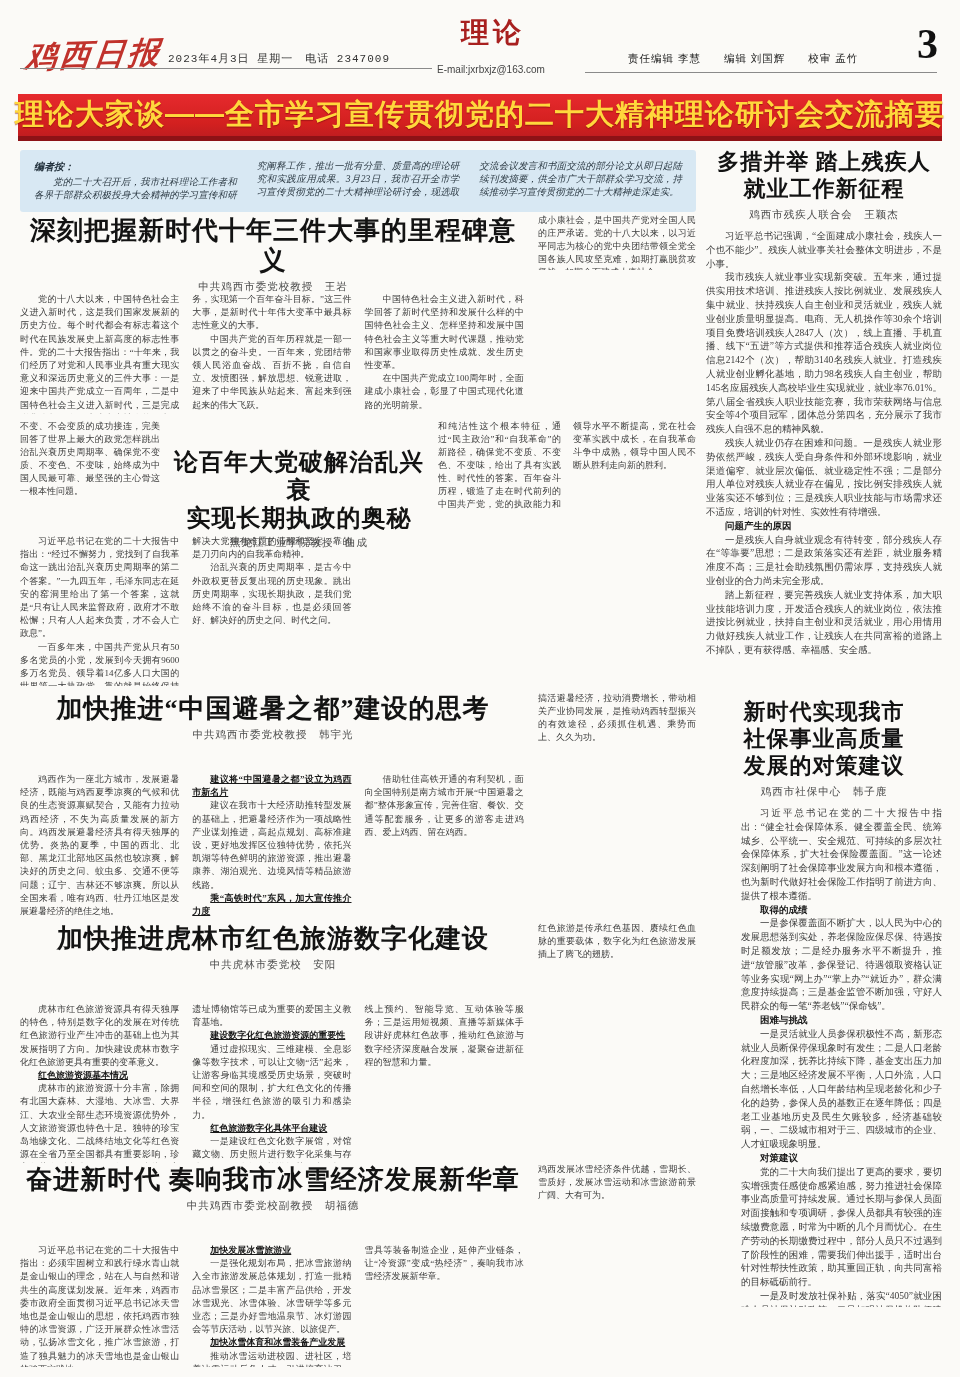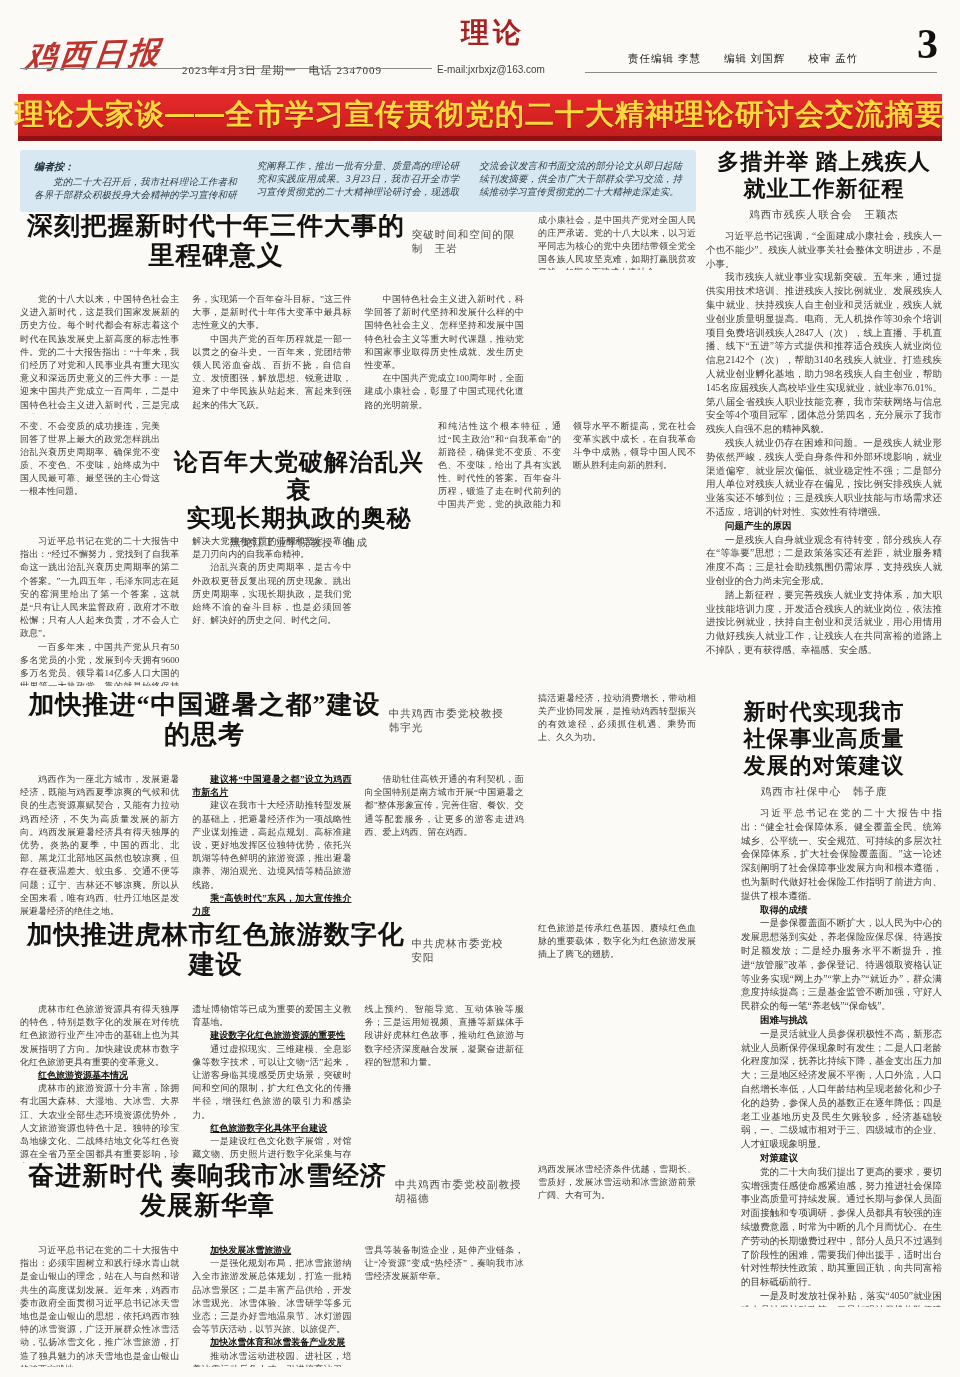--- a/index.html
+++ b/index.html
@@ -3,21 +3,21 @@
 <meta charset="utf-8">
 <style>
   html,body{margin:0;padding:0;}
   body{background:#e8e6e2;font-family:"Liberation Serif","DejaVu Serif",serif;}
   #page{position:relative;width:960px;height:1377px;background:#fbfaf7;margin:0 auto;overflow:hidden;color:#2f2f2f;}
 
   
   #masthead{position:absolute;left:0;top:0;width:960px;height:92px;}
   .logo{position:absolute;left:26px;top:34px;font-size:31px;font-weight:bold;font-style:italic;
         color:#c0322c;letter-spacing:3px;transform:skewX(-8deg) rotate(-2deg);font-family:"DejaVu Serif",serif;}
-  .dateline{position:absolute;left:182px;top:51px;font-size:11px;color:#333;letter-spacing:1px;font-family:Liberation Serif, serif;margin-top:12px;}
+  .dateline{position:absolute;left:168px;top:51px;font-size:11px;color:#333;letter-spacing:1px;font-family:Liberation Mono, monospace;}
   .section-title{position:absolute;left:461px;top:14px;font-size:28px;font-weight:bold;color:#a8201f;letter-spacing:4px;font-family:Liberation Mono, monospace;}
   .email{position:absolute;left:437px;top:64px;font-size:10px;color:#444;font-family:"Liberation Sans",sans-serif;}
   .editors{position:absolute;left:628px;top:52px;font-size:10.5px;color:#222;letter-spacing:1px;font-family:"Liberation Sans",sans-serif;}
   .pageno{position:absolute;right:22px;top:20px;font-size:42px;font-weight:bold;color:#111;}
   .rule-left{position:absolute;left:20px;top:68px;width:412px;height:0;border-top:1px solid #8a8a8a;}
   .rule-right{position:absolute;left:585px;top:72px;width:352px;height:0;border-top:1px solid #8a8a8a;}
 
   
   #banner{position:absolute;left:18px;top:94px;width:924px;height:42px;
           background:linear-gradient(180deg,#e62a2e 0%,#d3201f 70%,#c11d20 100%);
@@ -32,21 +32,21 @@
   .note-label{display:block;font-weight:bold;font-style:italic;font-size:10px;color:#25343f;margin-bottom:2px;}
   .note-text{display:block;font-size:9.5px;line-height:13px;font-style:italic;color:#2c3a44;
              text-align:justify;text-indent:2em;}
 
   
   #left-stack{position:absolute;left:20px;top:214px;width:676px;}
   #right-stack{position:absolute;left:706px;top:142px;width:236px;}
 
   .art{overflow:hidden;}
   .art-top{display:flex;gap:12px;}
-  .art-headblock{flex:1;display:flex;align-items:center;justify-content:flex-start;}
+  .art-headblock{flex:1;display:flex;flex-direction:column;align-items:center;justify-content:flex-start;}
   .art-title{margin:2px 0 4px 0;font-size:26px;line-height:30px;font-weight:bold;color:#131313;
              letter-spacing:1px;text-align:center;white-space:pre-line;}
   .art-byline{font-size:10.5px;color:#4a4a4a;letter-spacing:1px;font-family:"Liberation Sans",sans-serif;}
   .art-side{width:158px;font-size:9px;line-height:13px;text-align:justify;color:#3b3b3b;overflow:hidden;}
   .art-body{column-gap:13px;column-fill:auto;overflow:hidden;font-size:9px;line-height:13.2px;
             text-align:justify;color:#3b3b3b;margin-top:23px;}
   .cols4{column-count:4;}
   .art-body p{margin:0;text-indent:2em;}
   .art-body p.subhead{font-weight:bold;color:#191919;text-decoration:underline;}
 
@@ -100,21 +100,21 @@
     <span class="note-label">编者按：</span>
     <span class="note-text">党的二十大召开后，我市社科理论工作者和各界干部群众积极投身大会精神的学习宣传和研究阐释工作，推出一批有分量、质量高的理论研究和实践应用成果。3月23日，我市召开全市学习宣传贯彻党的二十大精神理论研讨会，现选取交流会议发言和书面交流的部分论文从即日起陆续刊发摘要，供全市广大干部群众学习交流，持续推动学习宣传贯彻党的二十大精神走深走实。</span>
   </div>
 
   <div id="left-stack">
 
     <section class="art art1">
       <div class="art-top">
         <div class="art-headblock">
           <h2 class="art-title">深刻把握新时代十年三件大事的里程碑意义</h2>
-          <div class="art-byline">突破时间和空间的限制　王岩</div>
+          <div class="art-byline">中共鸡西市委党校教授　王岩</div>
         </div>
         <div class="art-side">成小康社会，是中国共产党对全国人民的庄严承诺。党的十八大以来，以习近平同志为核心的党中央团结带领全党全国各族人民攻坚克难，如期打赢脱贫攻坚战，如期全面建成小康社会。</div>
       </div>
       <div class="art-body cols4">
         <p>党的十八大以来，中国特色社会主义进入新时代，这是我们国家发展新的历史方位。每个时代都会有标志着这个时代在民族发展史上新高度的标志性事件。党的二十大报告指出：“十年来，我们经历了对党和人民事业具有重大现实意义和深远历史意义的三件大事：一是迎来中国共产党成立一百周年，二是中国特色社会主义进入新时代，三是完成脱贫攻坚、全面建成小康社会的历史任务，实现第一个百年奋斗目标。”这三件大事，是新时代十年伟大变革中最具标志性意义的大事。</p>
         <p>中国共产党的百年历程就是一部一以贯之的奋斗史。一百年来，党团结带领人民浴血奋战、百折不挠，自信自立、发愤图强，解放思想、锐意进取，迎来了中华民族从站起来、富起来到强起来的伟大飞跃。</p>
         <p>中国特色社会主义进入新时代，科学回答了新时代坚持和发展什么样的中国特色社会主义、怎样坚持和发展中国特色社会主义等重大时代课题，推动党和国家事业取得历史性成就、发生历史性变革。</p>
         <p>在中国共产党成立100周年时，全面建成小康社会，彰显了中国式现代化道路的光明前景。</p>
       </div>
     </section>
@@ -138,21 +138,21 @@
 
     <section class="art art3">
       <div class="art-top">
         <div class="art-headblock">
           <h2 class="art-title">加快推进“中国避暑之都”建设的思考</h2>
           <div class="art-byline">中共鸡西市委党校教授　韩宇光</div>
         </div>
         <div class="art-side">搞活避暑经济，拉动消费增长，带动相关产业协同发展，是推动鸡西转型振兴的有效途径，必须抓住机遇、乘势而上、久久为功。</div>
       </div>
       <div class="art-body cols4">
-        <p>鸡西作为一座北方城市，发展避暑经济，既能与鸡西夏季凉爽的气候和优良的生态资源禀赋契合，又能有力拉动鸡西经济，不失为高质量发展的新方向。鸡西发展避暑经济具有得天独厚的优势。炎热的夏季，中国的西北、北部、黑龙江北部地区虽然也较凉爽，但存在昼夜温差大、蚊虫多、交通不便等问题；辽宁、吉林还不够凉爽。所以从全国来看，唯有鸡西、牡丹江地区是发展避暑经济的绝佳之地。</p>
+        <p>鸡西作为一座北方城市，发展避暑经济，既能与鸡西夏季凉爽的气候和优良的生态资源禀赋契合，又能有力拉动鸡西经济，不失为高质量发展的新方向。鸡西发展避暑经济具有得天独厚的优势。炎热的夏季，中国的西北、北部、黑龙江北部地区虽然也较凉爽，解决好的历史之问、蚊虫多、交通不便等问题；辽宁、吉林还不够凉爽。所以从全国来看，唯有鸡西、牡丹江地区是发展避暑经济的绝佳之地。</p>
         <p class="subhead">建议将“中国避暑之都”设立为鸡西市新名片</p>
         <p>建议在我市十大经济助推转型发展的基础上，把避暑经济作为一项战略性产业谋划推进，高起点规划、高标准建设，更好地发挥区位独特优势，依托兴凯湖等特色鲜明的旅游资源，推出避暑康养、湖泊观光、边境风情等精品旅游线路。</p>
         <p class="subhead">乘“高铁时代”东风，加大宣传推介力度</p>
         <p>借助牡佳高铁开通的有利契机，面向全国特别是南方城市开展“中国避暑之都”整体形象宣传，完善住宿、餐饮、交通等配套服务，让更多的游客走进鸡西、爱上鸡西、留在鸡西。</p>
       </div>
     </section>
 
     <section class="art art5">
       <div class="art-top">
         <div class="art-headblock">

